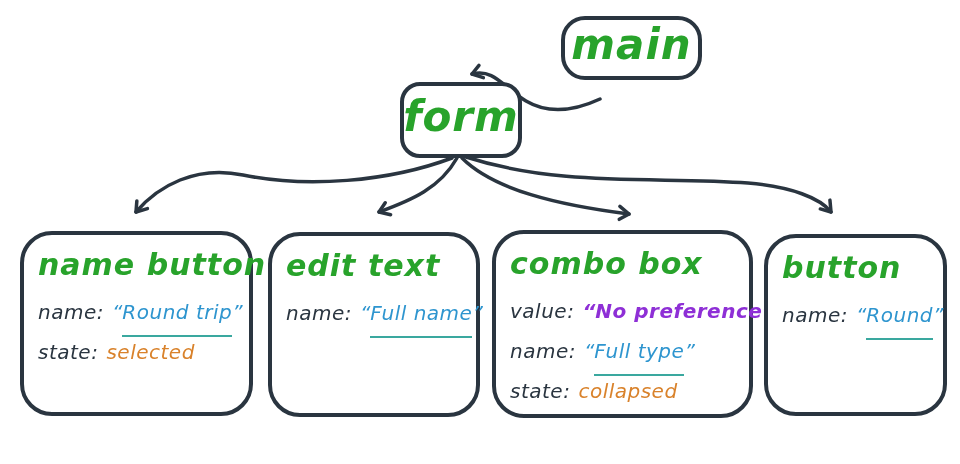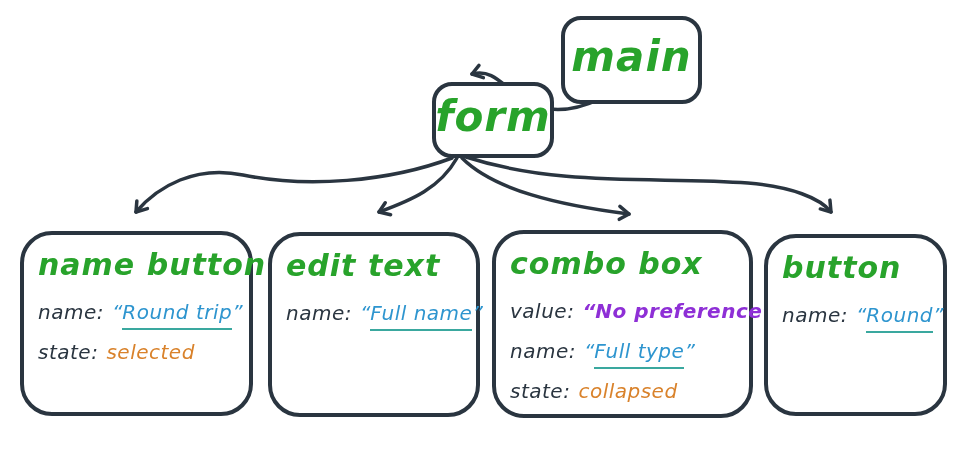--- a/index.html
+++ b/index.html
@@ -50,21 +50,21 @@
   }
   .attr-row {
     font-size: 20px; font-style: italic; line-height: 30px;
     margin-top: 10px; white-space: nowrap;
   }
   .attr-key { color: var(--ink); margin-right: 8px; letter-spacing: 0.5px; }
   .attr-val { letter-spacing: 0.5px; }
   .attr-val .q { letter-spacing: 0; }
   .name-val { color: var(--blue); }
   .name-val .ul {
-    border-bottom: 2px solid var(--underline); padding-bottom: 4px;
+    border-bottom: 2px solid var(--underline); padding-bottom: 11px;
   }
   .value-val { color: var(--purple); font-weight: bold; }
   .state-val { color: var(--orange); }
 </style>
 </head>
 <body>
 
 <div class="canvas">
 
   <svg class="edges" viewBox="0 0 960 464" xmlns="http://www.w3.org/2000/svg">
@@ -73,25 +73,25 @@
         <path d="M4,3.5 L14,10 L5,16.5" fill="none" stroke="#2a3540" stroke-width="3.5" stroke-linecap="round" stroke-linejoin="round"></path>
       </marker>
     </defs>
     <path class="edge" d="M 600,99 C 572,112 548,114 526,101 C 504,88 494,68 472,74" marker-end="url(#ah)"></path>
     <path class="edge" d="M 452,158 C 388,182 306,188 243,175 C 196,165 158,186 136,212" marker-end="url(#ah)"></path>
     <path class="edge" d="M 457,158 C 440,188 412,200 379,212" marker-end="url(#ah)"></path>
     <path class="edge" d="M 462,158 C 494,190 558,205 629,214" marker-end="url(#ah)"></path>
     <path class="edge" d="M 466,157 C 562,188 662,176 748,183 C 792,187 820,198 831,212" marker-end="url(#ah)"></path>
   </svg>
 
-  <div class="node node-pill" style="left:561px; top:16px; width:141px; height:88px;">
+  <div class="node node-pill" style="left:561px; top:16px; width:141px; height:64px;border-radius:24px;">
     <span class="node-title">main</span>
   </div>
 
-  <div class="node node-pill" style="left:400px; top:82px; width:122px; height:76px;margin-left:32px;">
+  <div class="node node-pill" style="left:400px; top:82px; width:122px; height:76px;">
     <span class="node-title">form</span>
   </div>
 
   <div class="node node-card" style="left:20px; top:231px; width:233px; height:185px;">
     <div class="card-title">name button</div>
     <div class="attr-row">
       <span class="attr-key">name:</span><span class="attr-val name-val"><span class="q">“</span><span class="ul">Round trip</span><span class="q">”</span></span>
     </div>
     <div class="attr-row">
       <span class="attr-key">state:</span><span class="attr-val state-val">selected</span>

